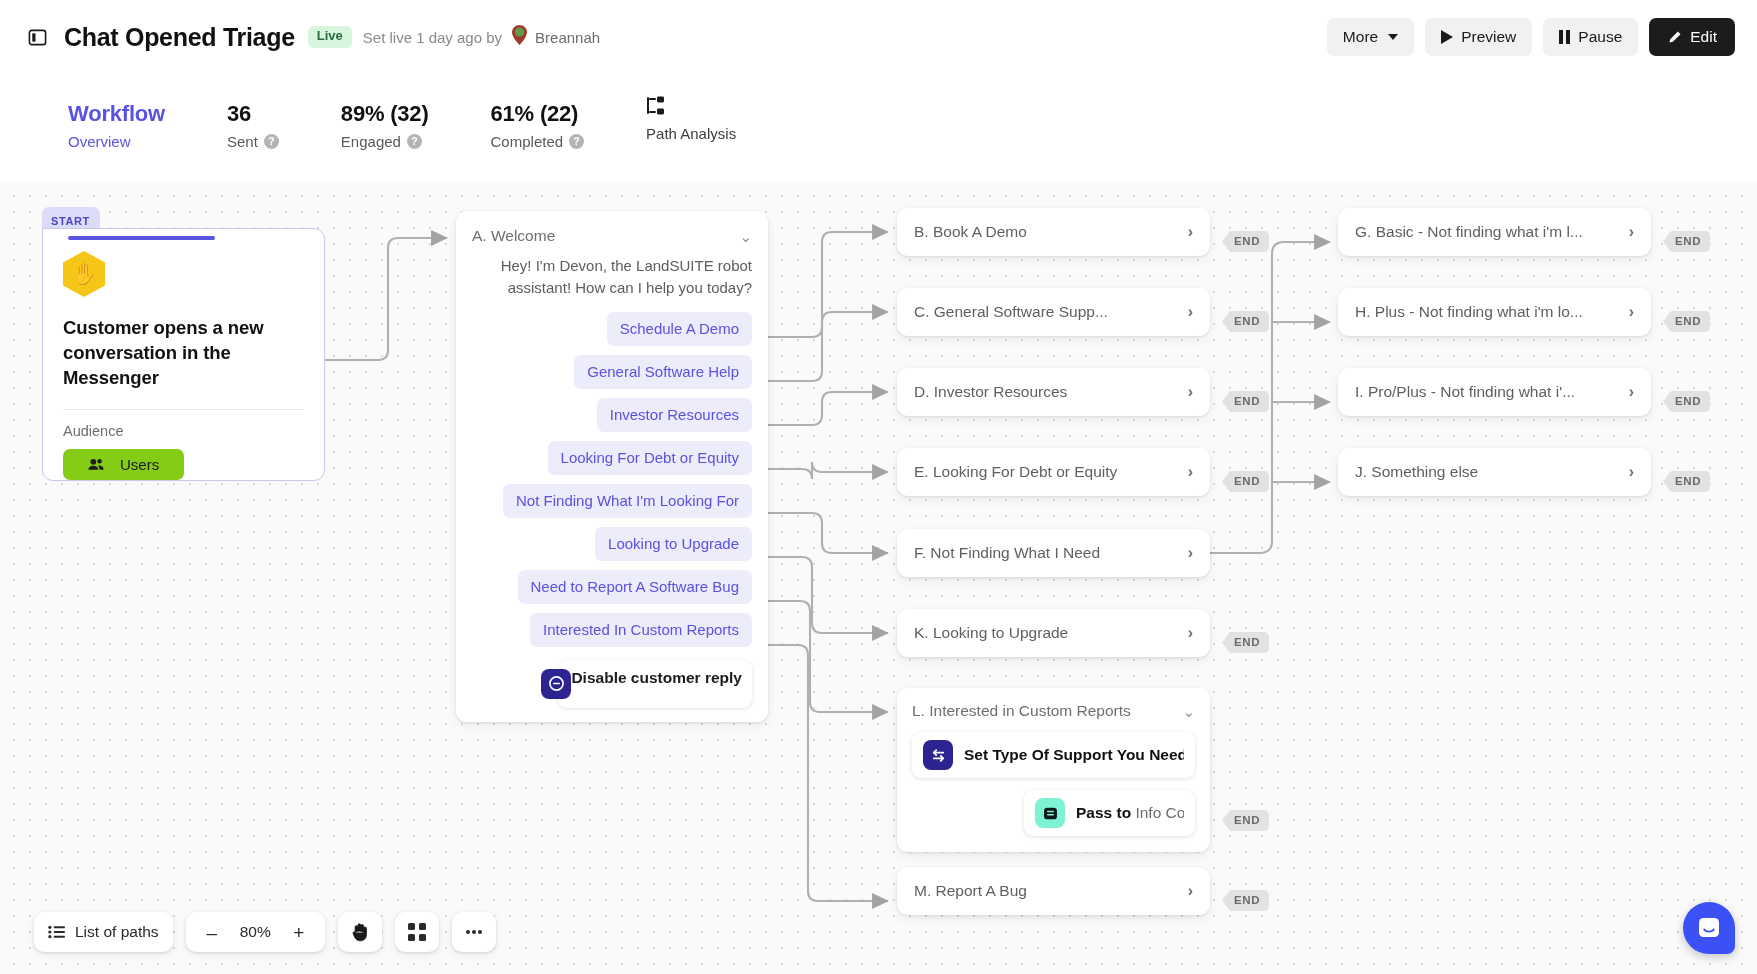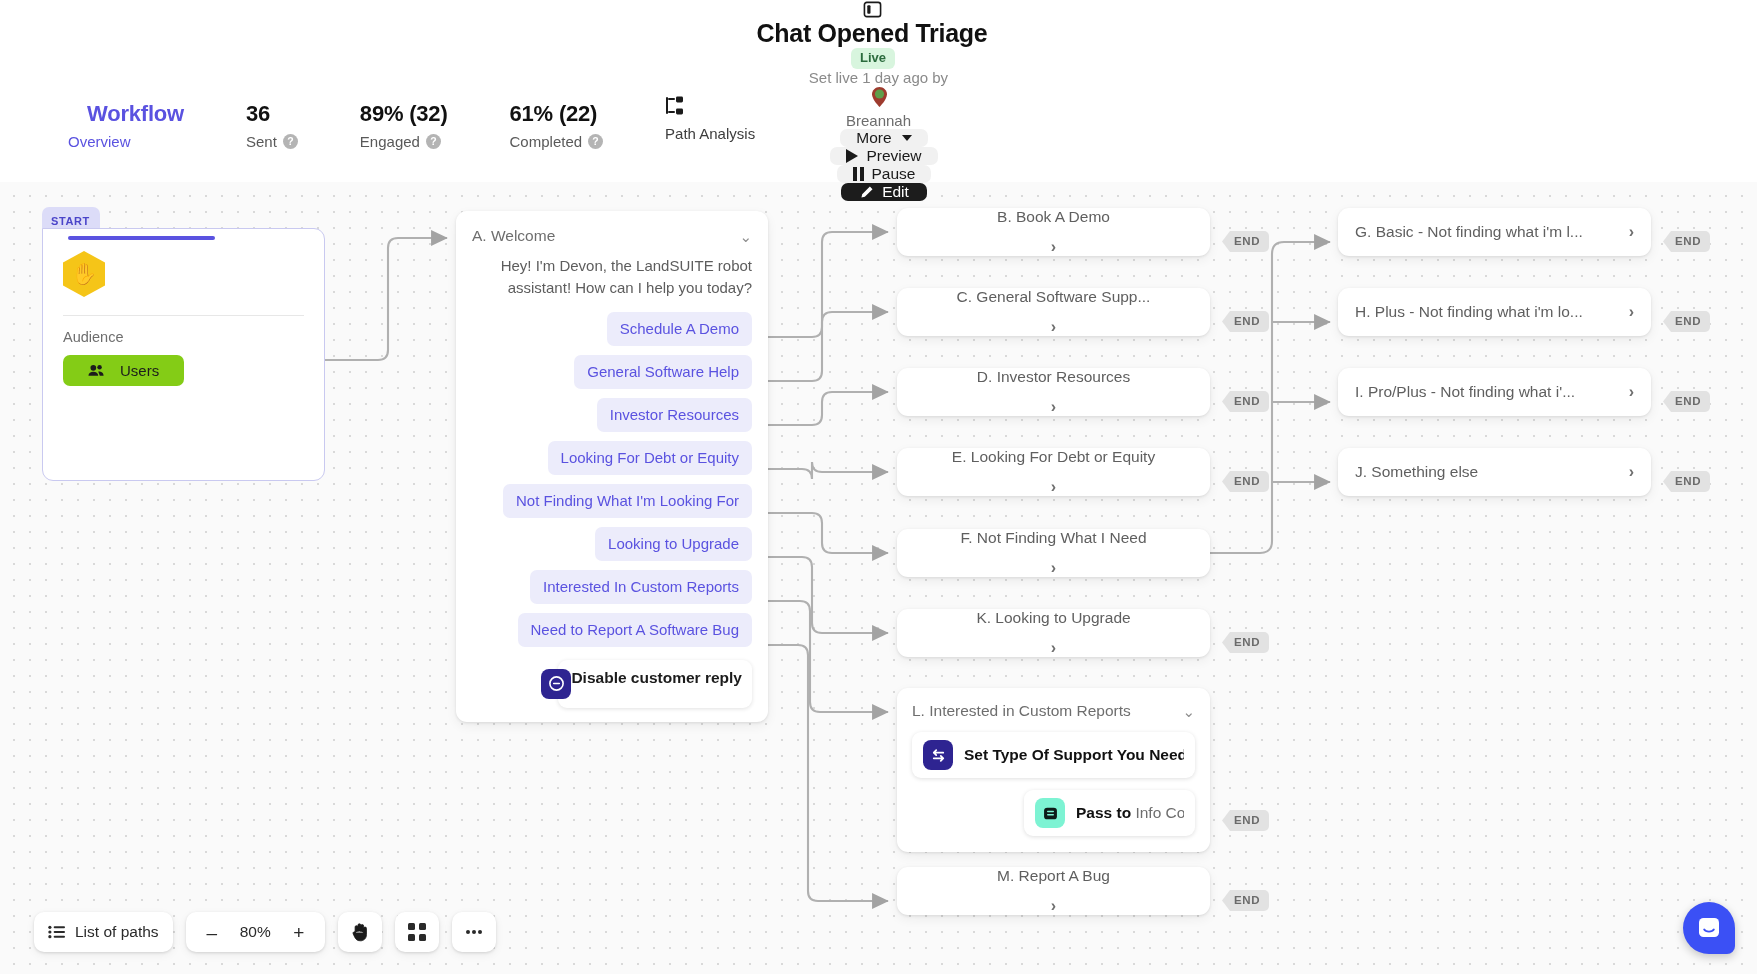--- a/index.html
+++ b/index.html
@@ -10,21 +10,20 @@
     background: #ffffff; color: #1a1a1a;
     -webkit-font-smoothing: antialiased;
   }
   #app { position: relative; width: 1757px; height: 974px; }
 
   
   .topbar {
     position: absolute; left: 0; top: 0; width: 1757px; height: 74px;
     background: #fff; display: flex; align-items: center; padding: 0 22px;
     z-index: 40;
-    flex-direction: column;
   }
   .panel-toggle {
     width: 30px; height: 30px; display: flex; align-items: center; justify-content: center;
     margin-right: 12px; cursor: pointer; border-radius: 6px;
   }
   .wf-title {
     font-size: 25px; font-weight: 700; letter-spacing: -0.3px; color: #111;
     margin-right: 13px; white-space: nowrap;
   }
   .live-badge {
@@ -55,21 +54,21 @@
 
   
   .statsbar {
     position: absolute; left: 0; top: 74px; width: 1757px; height: 108px;
     background: #fff; display: flex; align-items: flex-start; padding-left: 68px;
     z-index: 39;
   }
   .stat { display: flex; flex-direction: column; padding-top: 26px; margin-right: 62px; }
   .stat .big { font-size: 22px; font-weight: 700; color: #111; line-height: 1.25; letter-spacing: -0.2px; }
   .stat .sub { font-size: 15px; color: #595959; margin-top: 5px; display: flex; align-items: center; gap: 6px; }
-  .stat.active .big { color: #5a52e0; font-weight: 700; font-size: 22px; margin-left: 19px; }
+  .stat.active .big { color: #5a52e0; font-weight: 700; font-size: 22px; }
   .stat.active .sub { color: #5a52e0; }
   .stat.active::after {
     content: ""; position: absolute; left: 68px; top: 162px; width: 147px; height: 4px;
     background: #5a52e0; border-radius: 2px;
   }
   .qmark {
     width: 15px; height: 15px; border-radius: 50%; background: #b4b4b4; color: #fff;
     font-size: 10.5px; font-weight: 700; display: inline-flex; align-items: center;
     justify-content: center; line-height: 1;
   }
@@ -144,21 +143,21 @@
   .sq-icon.indigo { background: #2e2491; }
   .sq-icon.mint { background: #7df3d3; }
   .disable-label { font-size: 15.5px; font-weight: 700; color: #1c1c1c; white-space: nowrap; }
 
   
   .snode {
     height: 48px; display: flex; align-items: center; justify-content: space-between;
     padding: 0 17px; font-size: 15.5px; color: #5f5f5f; cursor: pointer;
   }
   .snode .chev { color: #6e6e6e; font-size: 16px; font-weight: 600; }
-  .col2 { left: 897px; width: 313px; flex-direction: column; }
+  .col2 { left: 897px; width: 313px; }
   .col3 { left: 1338px; width: 313px; }
 
   
   .lnode { left: 897px; top: 506px; width: 313px; padding: 14px 15px 16px; }
   .sub-card {
     background: #fff; border-radius: 9px; box-shadow: 0 1px 4px rgba(0,0,0,.13);
     display: flex; align-items: center; gap: 11px; padding: 8px 11px; margin-top: 12px;
   }
   .sub-card .txt { font-size: 15.5px; color: #111; white-space: nowrap; overflow: hidden; }
   .sub-card .txt b { font-weight: 700; }
@@ -309,20 +308,21 @@
         <path d="M1272,140 H1330" marker-end="url(#ah)"></path>
         <path d="M1272,220 H1330" marker-end="url(#ah)"></path>
         <path d="M1272,300 H1330" marker-end="url(#ah)"></path>
       </g>
     </svg>
 
     <div class="start-wrap">
       <div class="start-tag">START</div>
       <div class="start-card">
         <div class="hex">✋</div>
+        <div class="start-title">Customer opens a new conversation in the Messenger</div>
         <div class="hr"></div>
         <div class="aud-label">Audience</div>
         <div class="aud-chip">
           <svg width="16" height="13" viewBox="0 0 18 14">
             <circle cx="6" cy="4" r="3.2" fill="#1c1c1c"></circle>
             <circle cx="13" cy="3.4" r="2.5" fill="#1c1c1c"></circle>
             <path d="M0.5 13c0-3 2.6-4.6 5.5-4.6S11.5 10 11.5 13z" fill="#1c1c1c"></path>
             <path d="M11.5 8.2c2.6-.3 6 .9 6 4.8h-4.2z" fill="#1c1c1c"></path>
           </svg>
           <span>Users</span>
@@ -336,22 +336,22 @@
         <span class="chev-dn">⌄</span>
       </div>
       <div class="bot-msg">Hey! I'm Devon, the LandSUITE robot assistant! How can I help you today?</div>
       <div class="reply-list">
         <div class="reply">Schedule A Demo</div>
         <div class="reply">General Software Help</div>
         <div class="reply">Investor Resources</div>
         <div class="reply">Looking For Debt or Equity</div>
         <div class="reply">Not Finding What I'm Looking For</div>
         <div class="reply">Looking to Upgrade</div>
+        <div class="reply">Need to Report A Software Bug</div>
         <div class="reply">Interested In Custom Reports</div>
-        <div class="reply">Need to Report A Software Bug</div>
       </div>
       <div class="disable-row">
         <span class="sq-icon indigo">
           <svg width="17" height="17" viewBox="0 0 18 18">
             <circle cx="9" cy="9" r="7" fill="none" stroke="#fff" stroke-width="1.7"></circle>
             <rect x="5.2" y="8.2" width="7.6" height="1.7" rx=".85" fill="#fff"></rect>
           </svg>
         </span>
         <span class="disable-label">Disable customer reply</span>
       </div>

